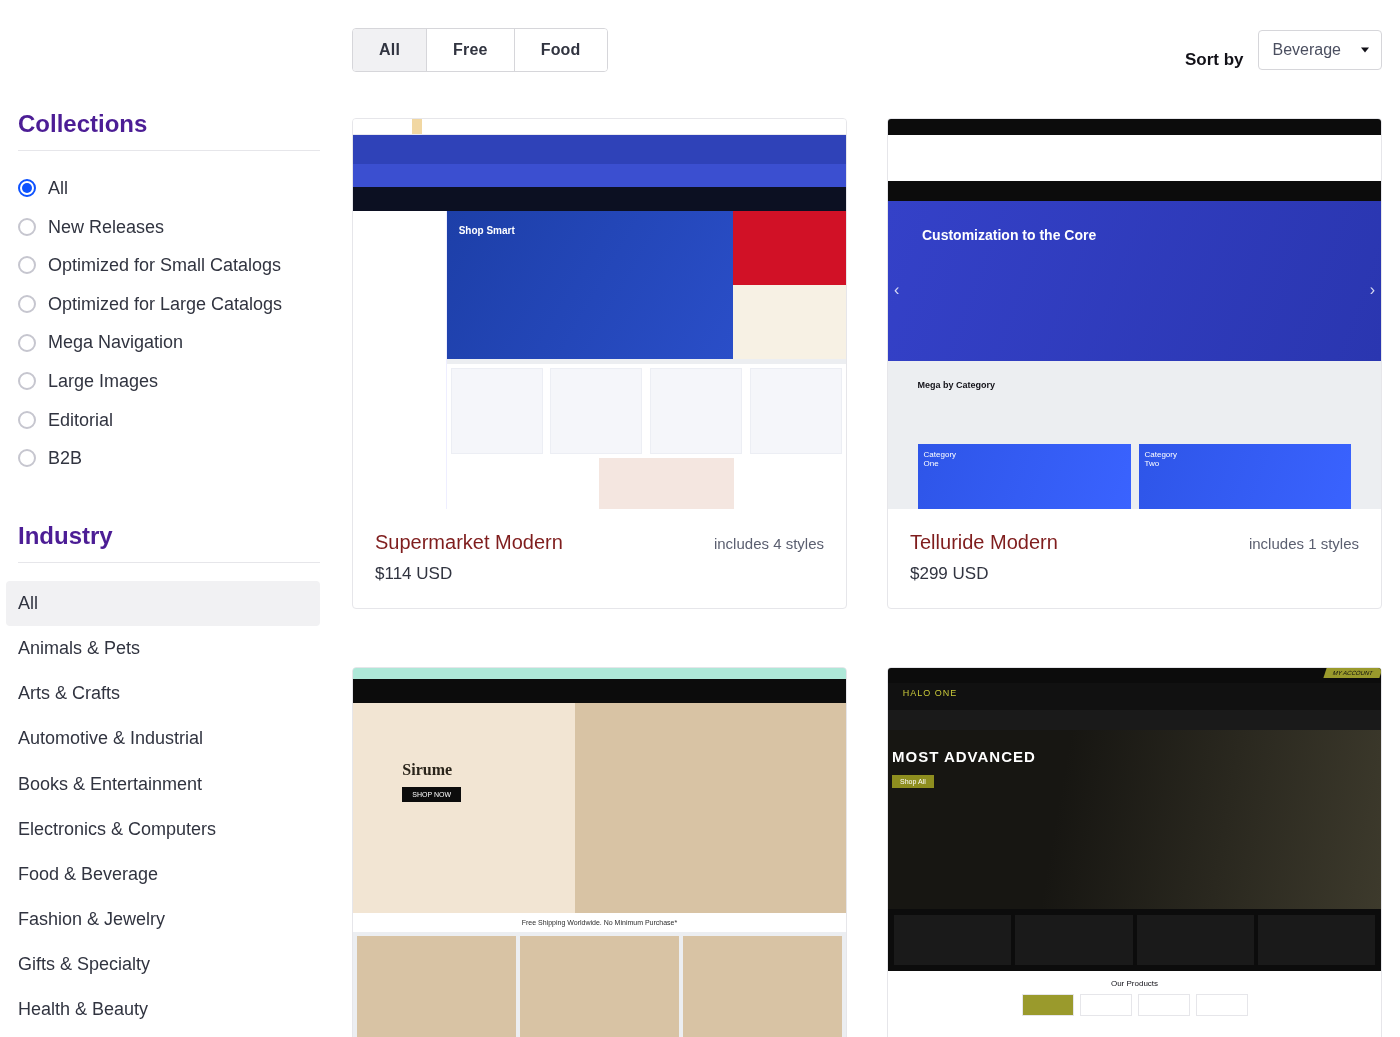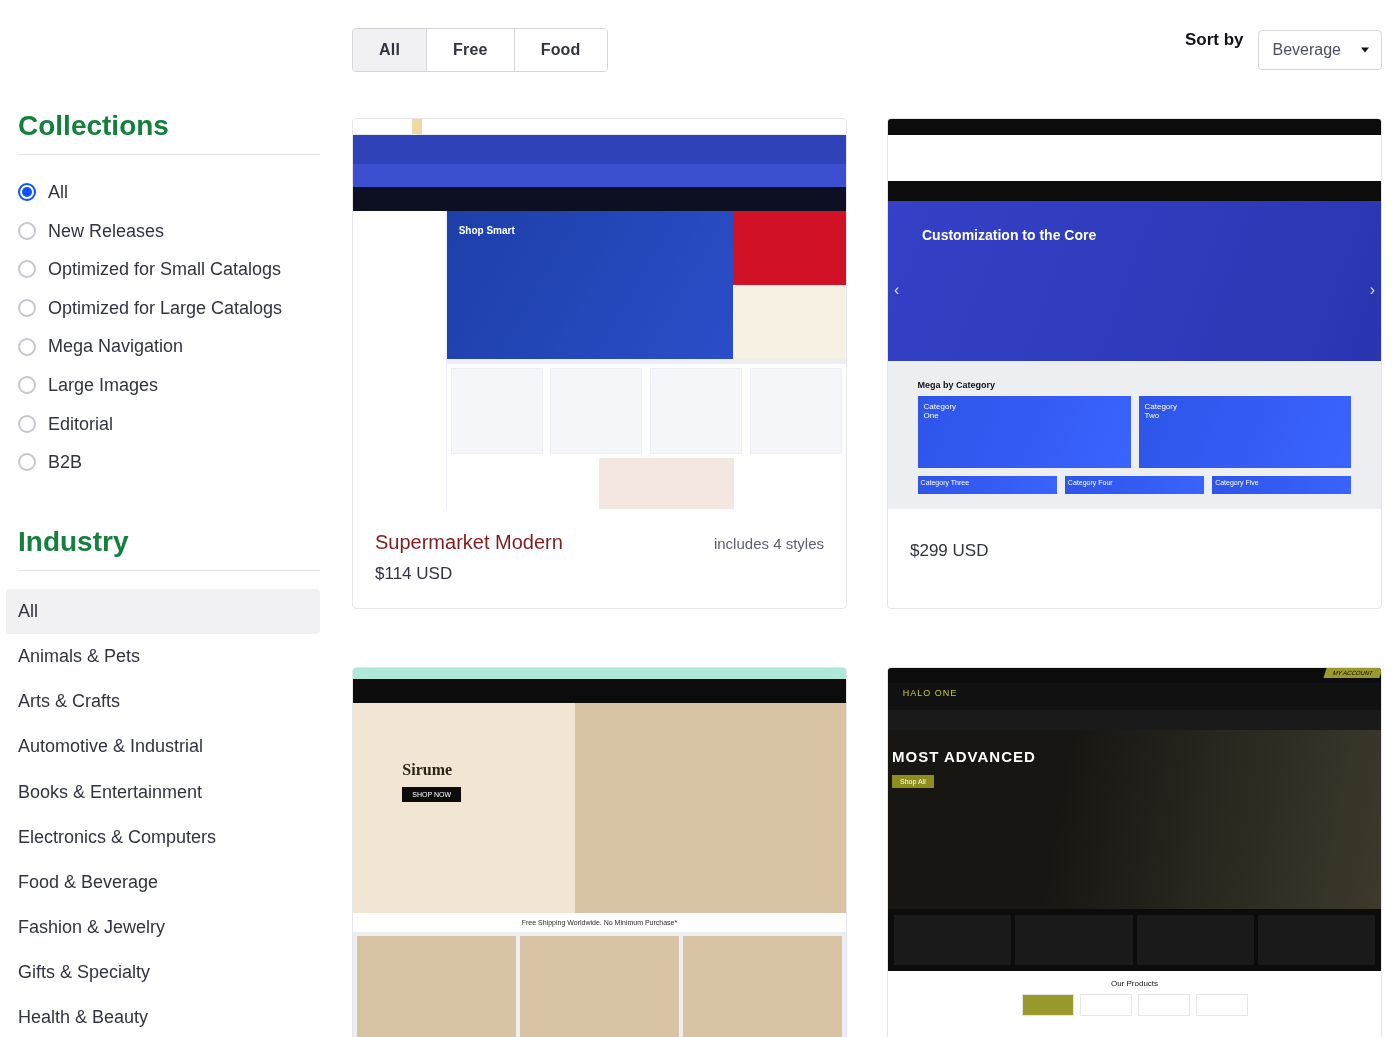--- a/index.html
+++ b/index.html
@@ -42,45 +42,45 @@
     font-size: 16px;
     font-weight: 600;
     color: #313440;
     cursor: pointer;
     letter-spacing: .2px;
   }
   .price-filter button + button { border-left: 1px solid #d6d6da; }
   .price-filter button.active { background: #f1f1f3; }
   .sort-wrap {
     display: flex;
-    align-items: flex-start;
+    align-items: flex-end;
     gap: 14px;
     font-size: 17px;
   }
   .sort-wrap .label { font-weight: 700; color: #121118; }
   .sort-select {
     border: 1px solid #d6d6da;
     border-radius: 4px;
     padding: 10px 40px 10px 14px;
     font-size: 16px;
     color: #4b4f60;
     background: #fff;
     cursor: pointer;
     position: relative;
   }
   .sort-select .caret {
     position: absolute; right: 12px; top: 50%; transform: translateY(-50%);
     width: 0; height: 0; border-left: 4px solid transparent; border-right: 4px solid transparent;
     border-top: 5px solid #121118;
   }
   .section-title {
-    font-size: 28px;
+    font-size: 24px;
     font-weight: 700;
     margin-bottom: 12px;
-    color: #15803d;
+    color: #4c1d95;
   }
   .section-divider {
     border: none;
     border-top: 1px solid #e6e6ea;
     margin-bottom: 18px;
   }
   .radio-list { list-style: none; }
   .radio-list li {
     display: flex;
     align-items: center;
@@ -180,21 +180,21 @@
   .t-tell .s1 { top:0; height:4%; background:#0c0c0c;}
   .t-tell .s2 { top:4%; height:12%; background:#fff;}
   .t-tell .s3 { top:16%; height:5%; background:#0c0c0c;}
   .t-tell .hero{ position:absolute; left:0; right:0; top:21%; height:41%; background:linear-gradient(110deg,#3441c8,#2a36b0); color:#fff; padding:26px 34px;}
   .t-tell .hero h4{font-size:14px;font-weight:700;}
   .t-tell .arrow{position:absolute;top:50%;color:#fff;font-size:16px;opacity:.8;}
   .t-tell .arrow.l{left:6px;} .t-tell .arrow.r{right:6px;}
   .t-tell .cats{position:absolute; left:6%; right:6%; top:67%; bottom:0;}
   .t-tell .cats .lbl{font-size:9px;font-weight:700;color:#121118;margin-bottom:6px;}
   .t-tell .catrow{display:flex;gap:8px;}
-  .t-tell .catrow div{flex:1;height:72px;background:linear-gradient(110deg,#2e55e8,#3a63ff);color:#fff;font-size:8px;padding:6px;position:relative;}
+  .t-tell .catrow div{flex:1;height:72px;background:linear-gradient(110deg,#2e55e8,#3a63ff);color:#fff;font-size:8px;padding:6px;position:relative;margin-top:48px;}
   .t-tell .catrow2{display:flex;gap:8px;margin-top:8px;}
   .t-tell .catrow2 div{flex:1;height:18px;background:linear-gradient(110deg,#2e55e8,#3a63ff);color:#fff;font-size:7px;padding:3px;}
   
   .t-youth .s0{top:0;height:3%;background:#aee8d8;}
   .t-youth .s1{top:3%;height:6%;background:#0c0c0c;}
   .t-youth .hero{position:absolute;left:0;right:0;top:9%;height:54%;background:linear-gradient(90deg,#f2e5d3 45%,#d8c3a4 45%);}
   .t-youth .hero .txt{position:absolute;left:10%;top:28%;color:#2a241a;}
   .t-youth .hero .txt h4{font-family:serif;font-size:16px;}
   .t-youth .btn{margin-top:8px;display:inline-block;background:#0c0c0c;color:#fff;font-size:7px;padding:4px 10px;}
   .t-youth .bar{position:absolute;left:0;right:0;top:63%;height:5%;background:#fff;display:flex;align-items:center;justify-content:center;font-size:7px;color:#2c2c2c;}
@@ -343,20 +343,24 @@
                 <div>Category<br>Two</div>
               </div>
             <div class="catrow2">
                 <div>Category Three</div>
                 <div>Category Four</div>
                 <div>Category Five</div>
               </div>
           </div>
         </div>
         <div class="card-meta">
+          <div class="card-row">
+            <div class="card-title">Telluride Modern</div>
+            <div class="card-styles">includes 1 styles</div>
+          </div>
           <div class="card-price">$299 USD</div>
         </div>
       </div>
 
       <div class="card no-meta">
         <div class="thumb t-youth">
           <div class="strip s0"></div>
             <div class="strip s1"></div>
           <div class="hero">
             <div class="txt"><h4>Sirume</h4><span class="btn">SHOP NOW</span></div>

